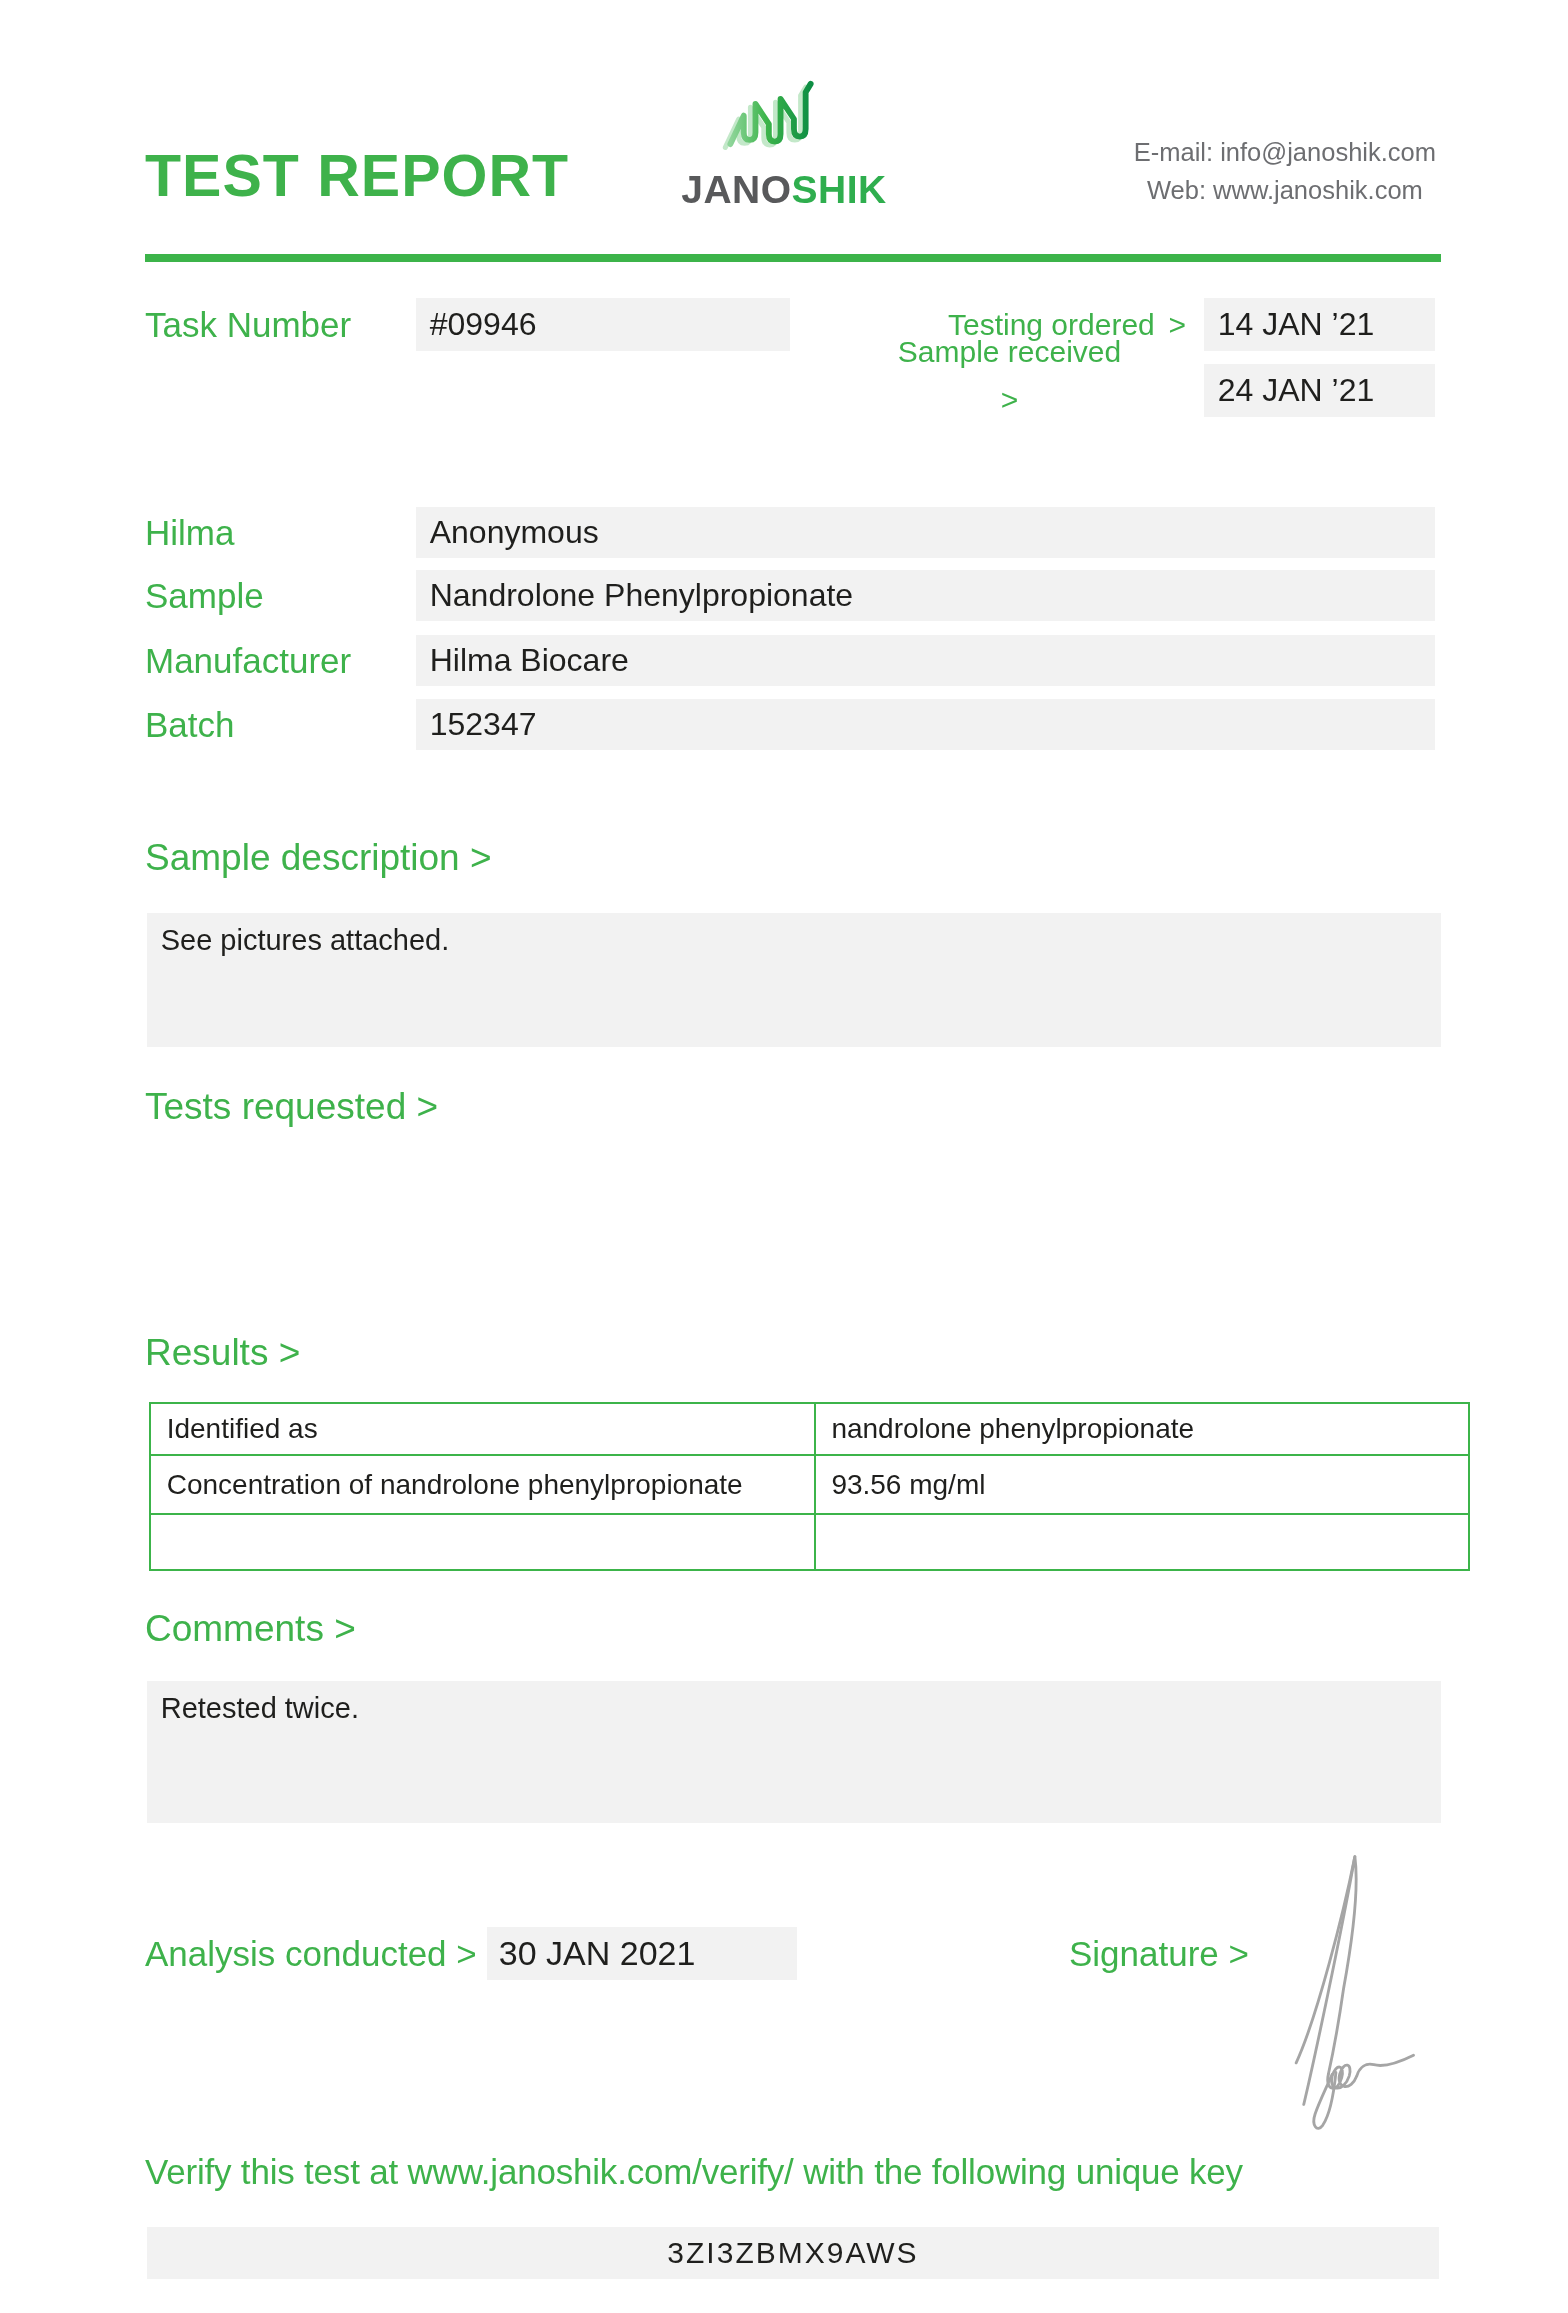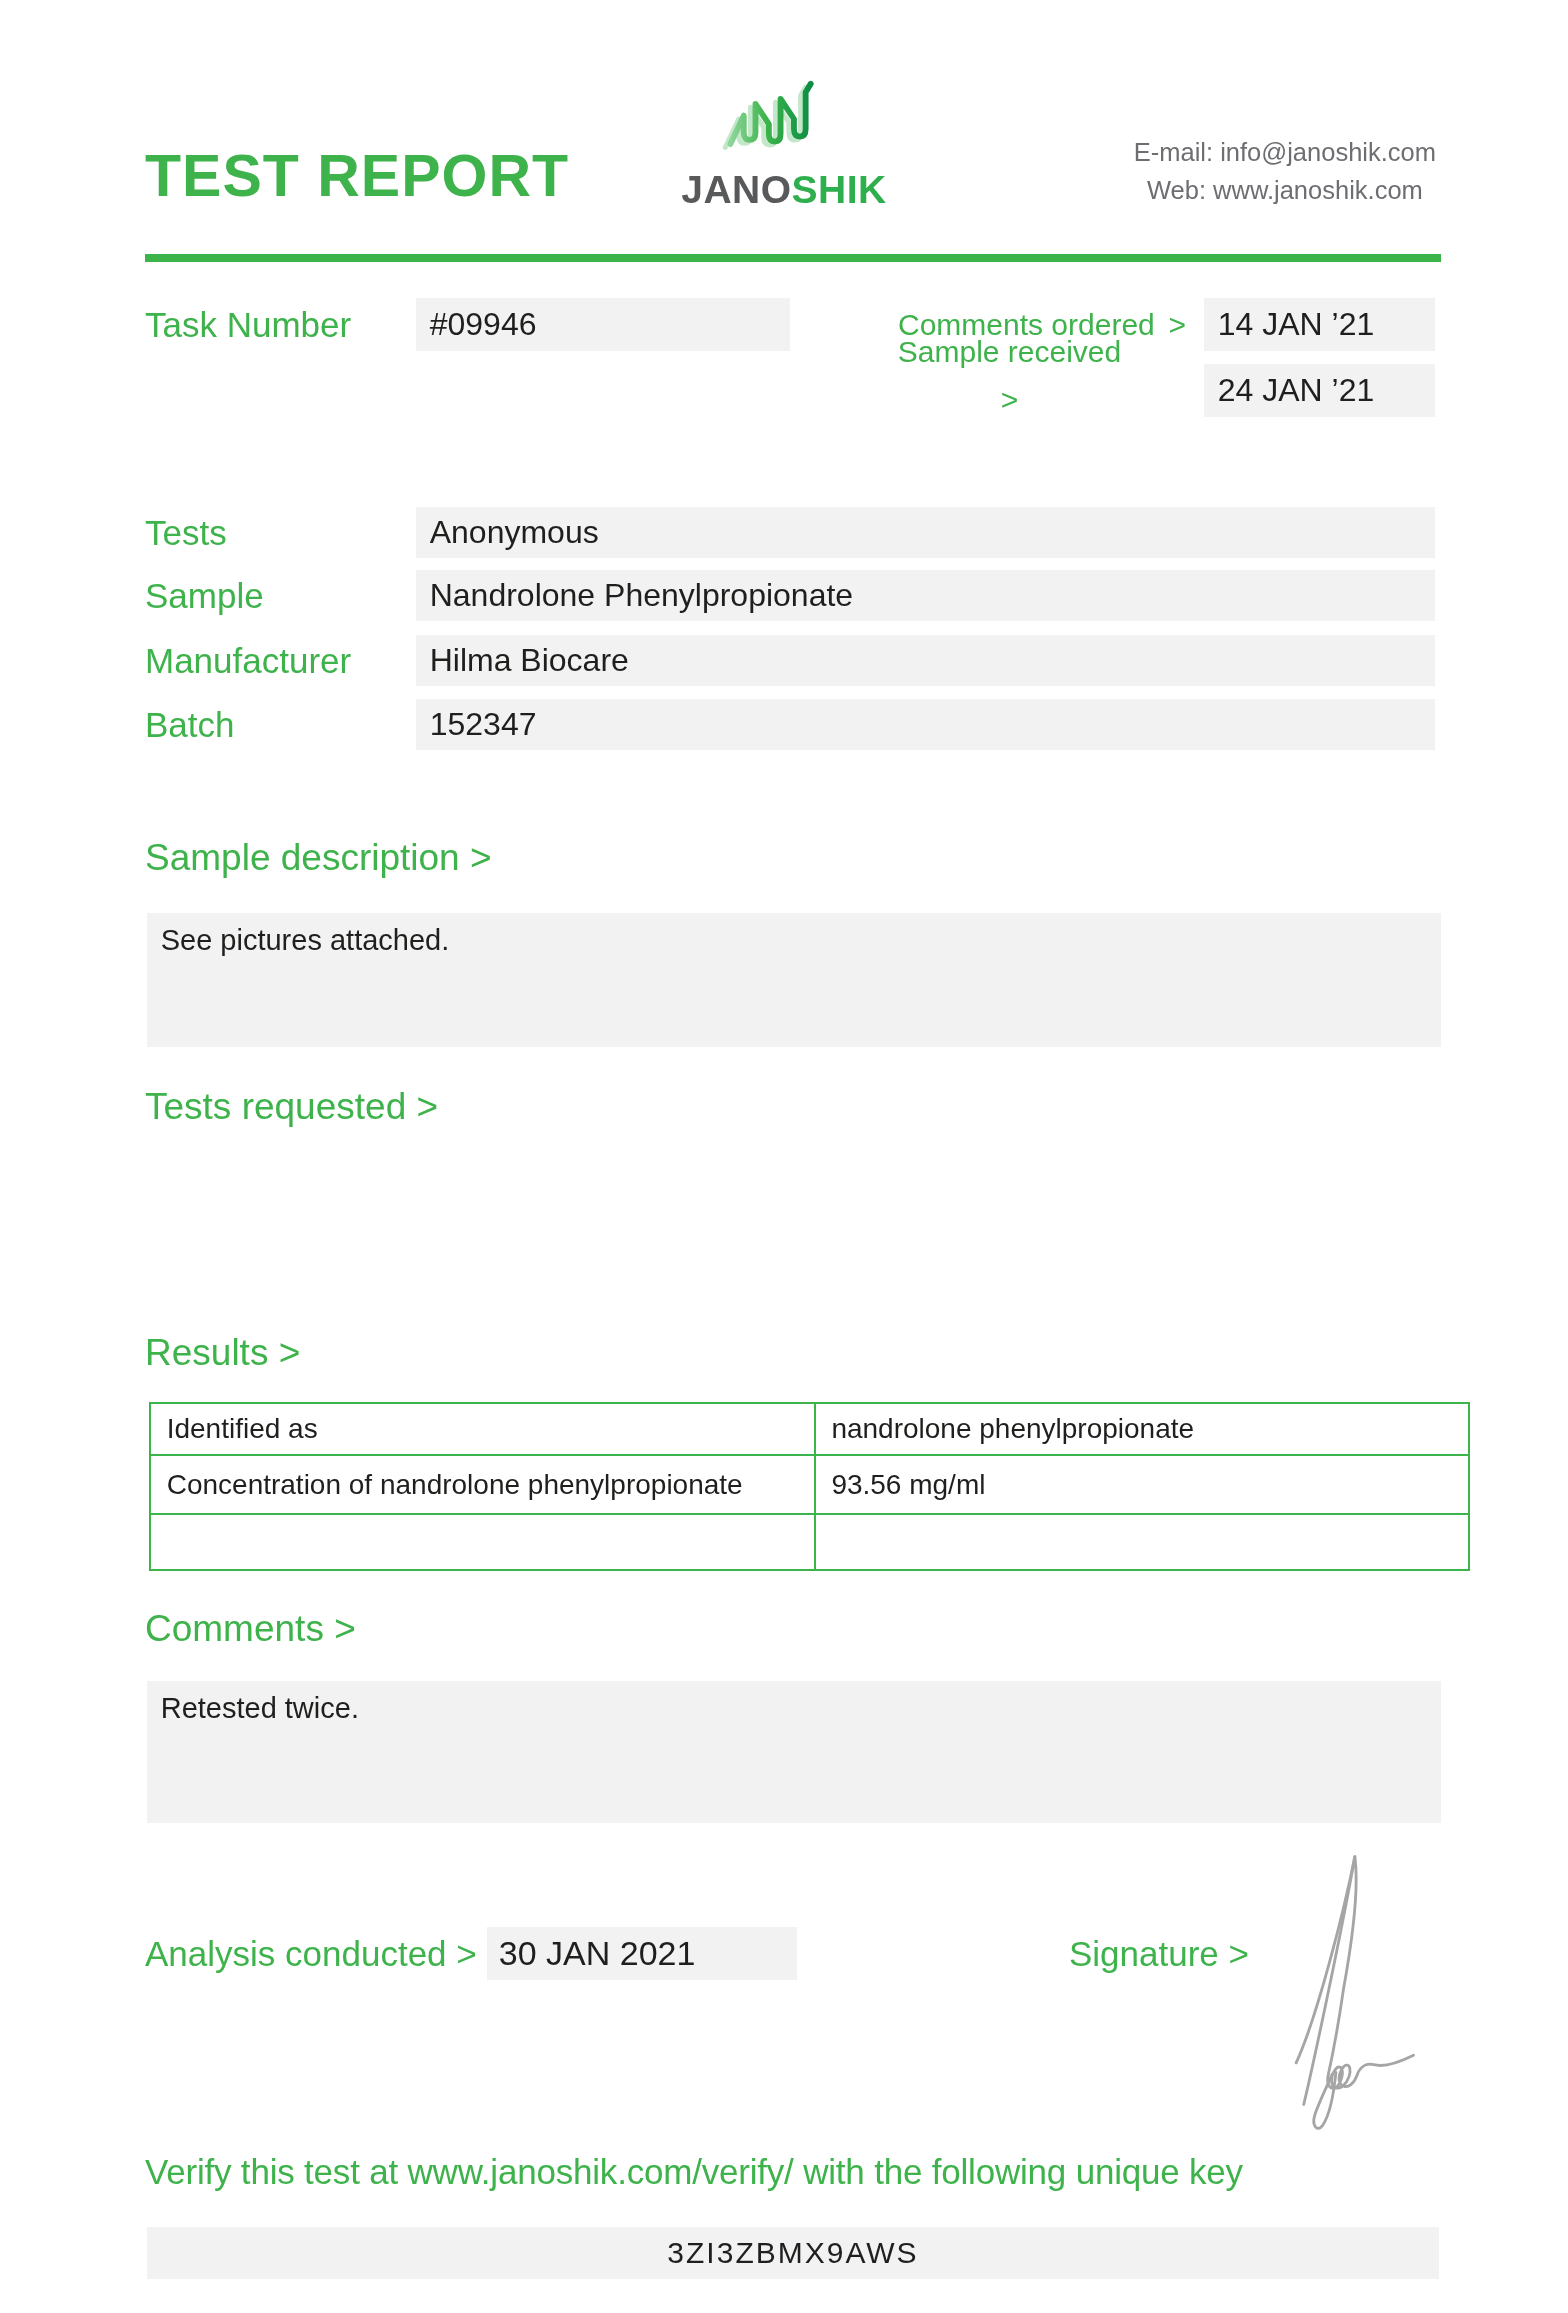--- a/index.html
+++ b/index.html
@@ -75,36 +75,36 @@
   </div>
 
   <div class="abs rule"></div>
 
   <div class="abs flex task-label">Task Number</div>
   <div class="abs flex box task-box">
     <span>#09946</span>
   </div>
 
   <div class="abs flex date-label-1">
-    <span>Comments ordered</span>
+    <span>Testing ordered</span>
     <span>&gt;</span>
   </div>
   <div class="abs flex box date-box-1">
     <span>14 JAN ’21</span>
   </div>
 
   <div class="abs flex date-label-2">
     <span>Sample received</span>
     <span>&gt;</span>
   </div>
   <div class="abs flex box date-box-2">
     <span>24 JAN ’21</span>
   </div>
 
-  <div class="abs flex info-label r0">Tests</div>
+  <div class="abs flex info-label r0">Hilma</div>
   <div class="abs flex box info-box r0">
     <span>Anonymous</span>
   </div>
 
   <div class="abs flex info-label r1">Sample</div>
   <div class="abs flex box info-box r1">
     <span>Nandrolone Phenylpropionate</span>
   </div>
 
   <div class="abs flex info-label r2">Manufacturer</div>

